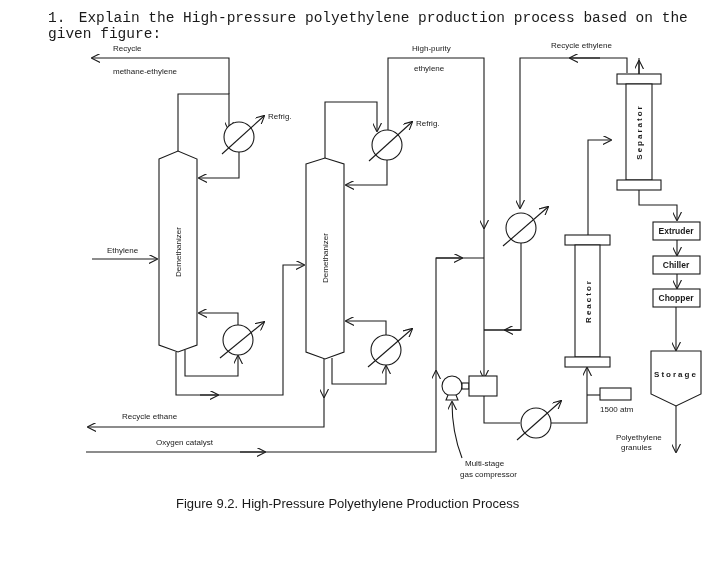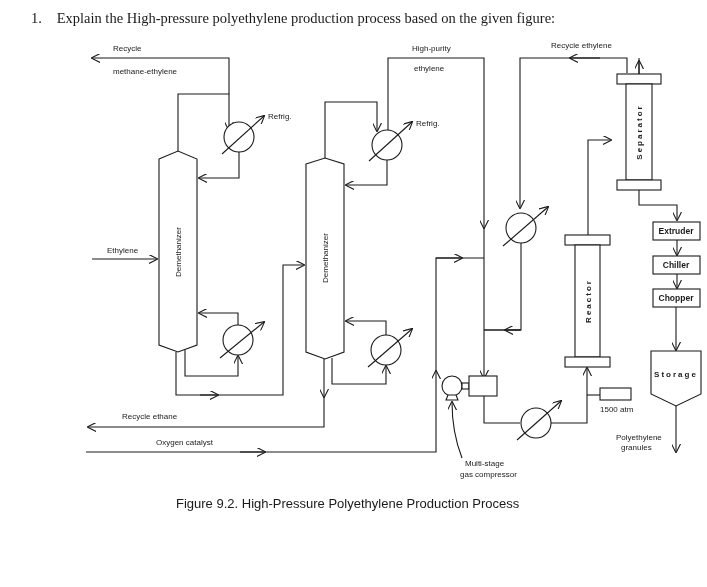--- a/index.html
+++ b/index.html
@@ -1,17 +1,17 @@
 <!DOCTYPE html>
 <html><head>
 <meta charset="utf-8">
 <style>
   html, body { margin:0; padding:0; background:#ffffff; }
   body { width:707px; height:587px; position:relative; overflow:hidden; }
-  .question { position:absolute; left:31px; top:10px; font-family:Liberation Serif, serif; font-size:14.5px; color:#1a1a1a; }
+  .question { position:absolute; left:48px; top:10px; font-family:Liberation Mono, monospace; font-size:14.5px; color:#1a1a1a; }
   .question .num { display:inline-block; width:22px; }
   svg { position:absolute; left:0; top:0; }
   .ln { stroke:#1a1a1a; stroke-width:1.1; fill:none; }
   .eq { stroke:#1a1a1a; stroke-width:1.1; fill:#ffffff; }
   .lbl { font-family:"Liberation Sans", sans-serif; font-size:8px; fill:#1a1a1a; }
   .lblv { font-family:"Liberation Sans", sans-serif; font-size:8px; fill:#1a1a1a; letter-spacing:2px; font-weight:bold; }
   .lblc { font-family:"Liberation Sans", sans-serif; font-size:8.5px; fill:#1a1a1a; font-weight:bold; }
   .caption { font-family:"Liberation Sans", sans-serif; font-size:13px; fill:#1a1a1a; }
 </style>
 </head>

